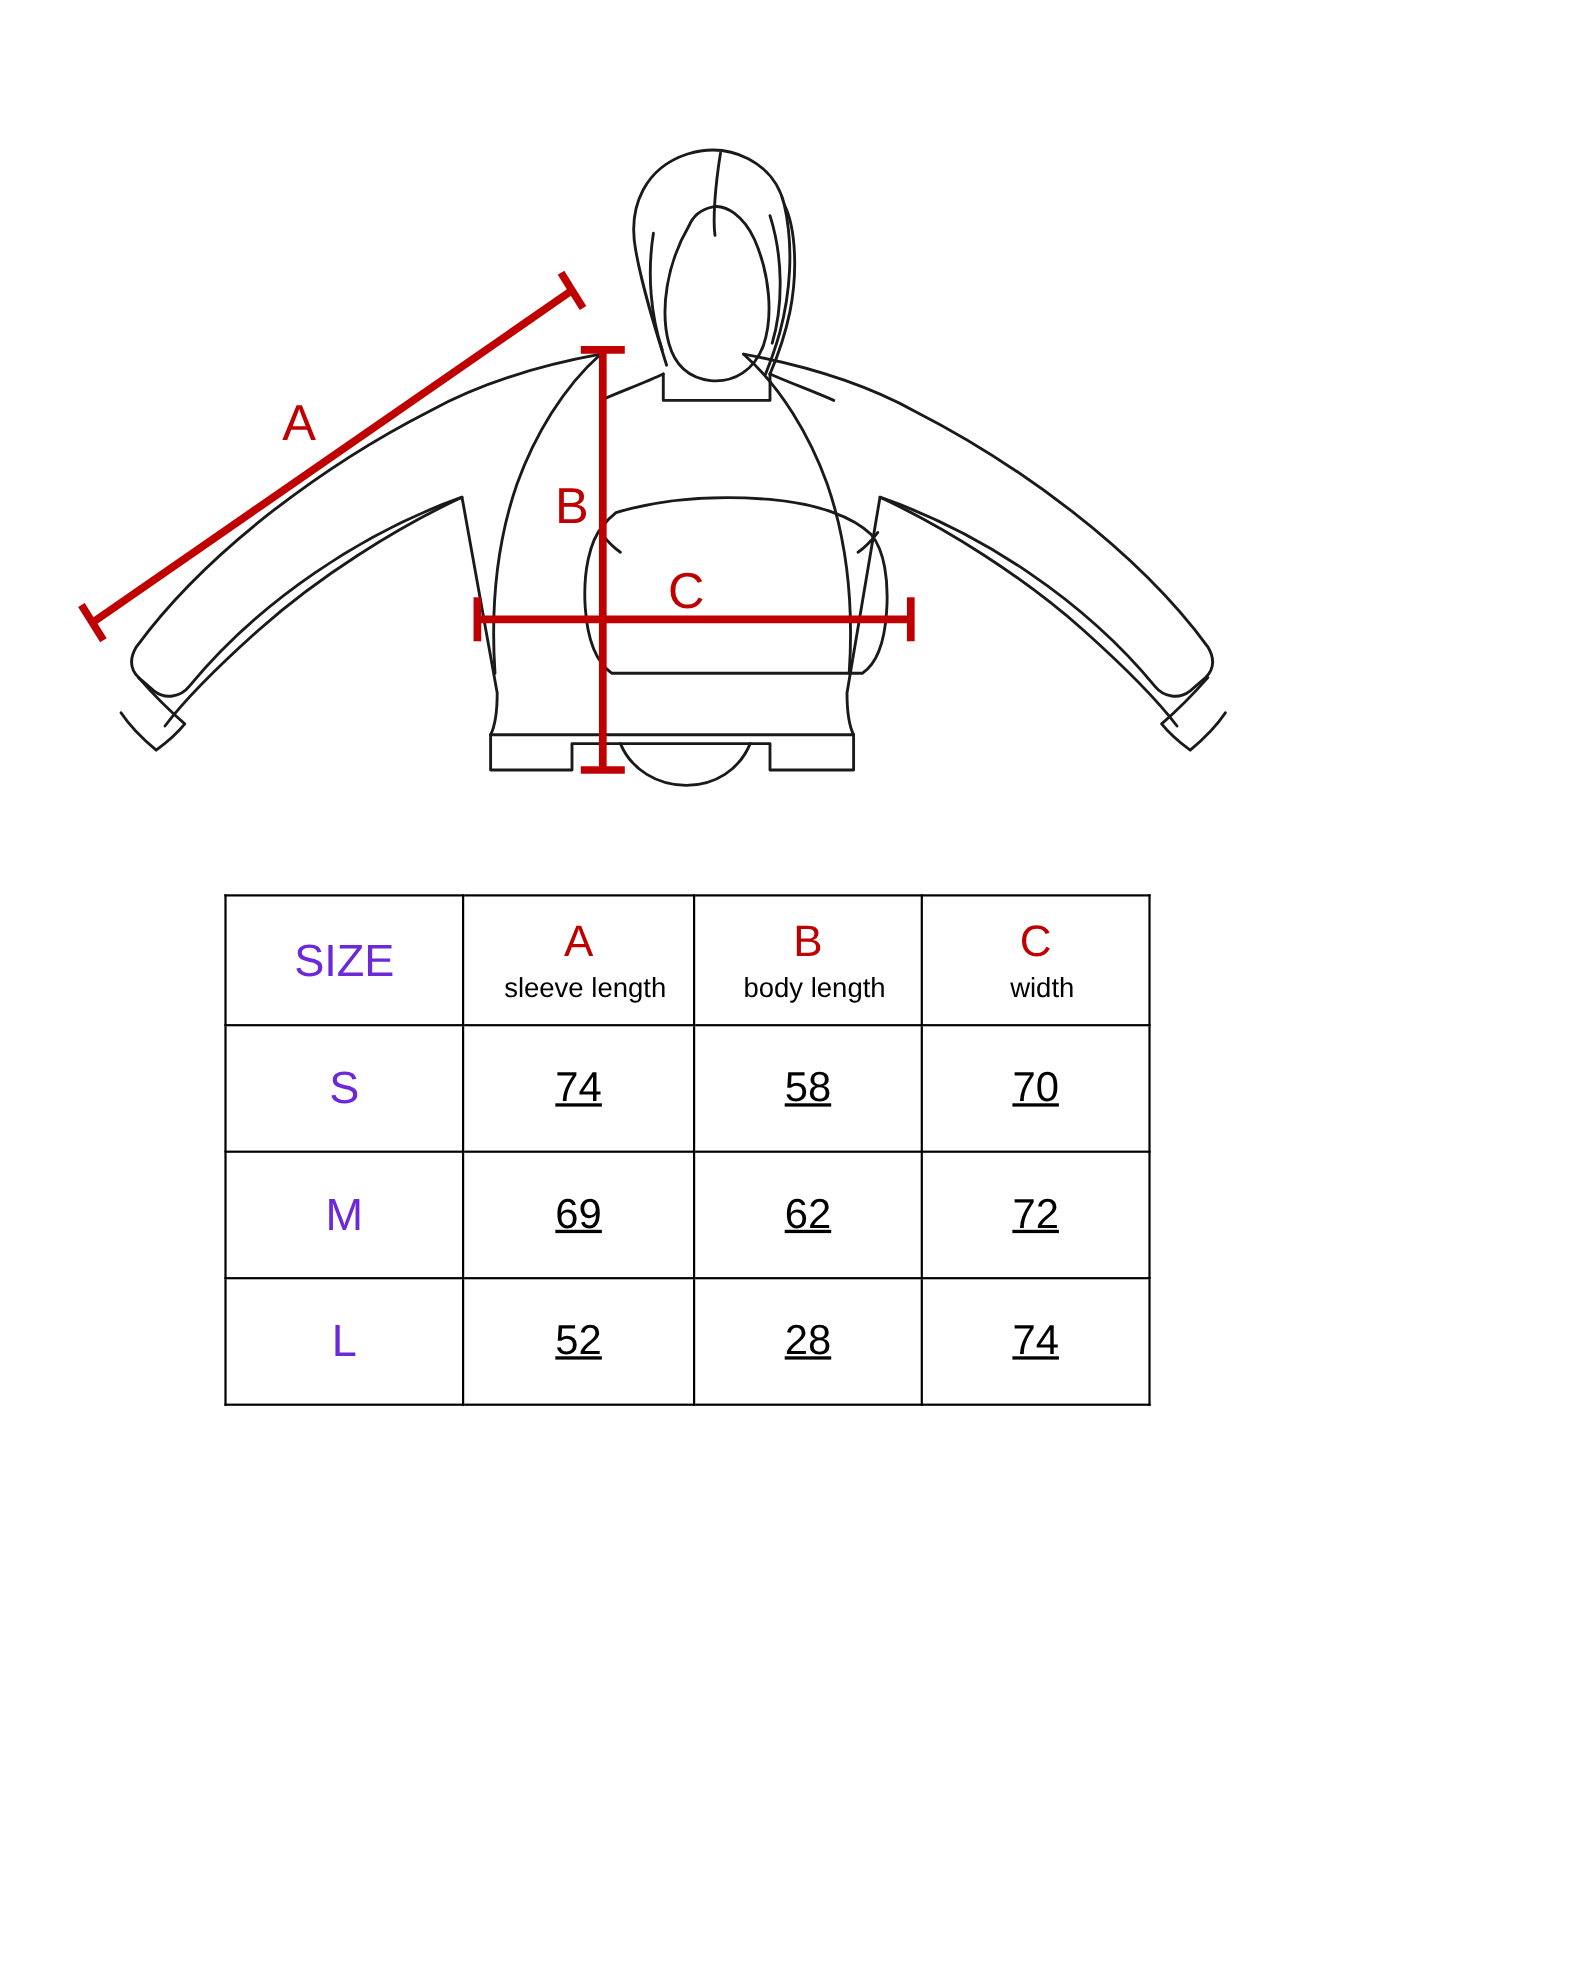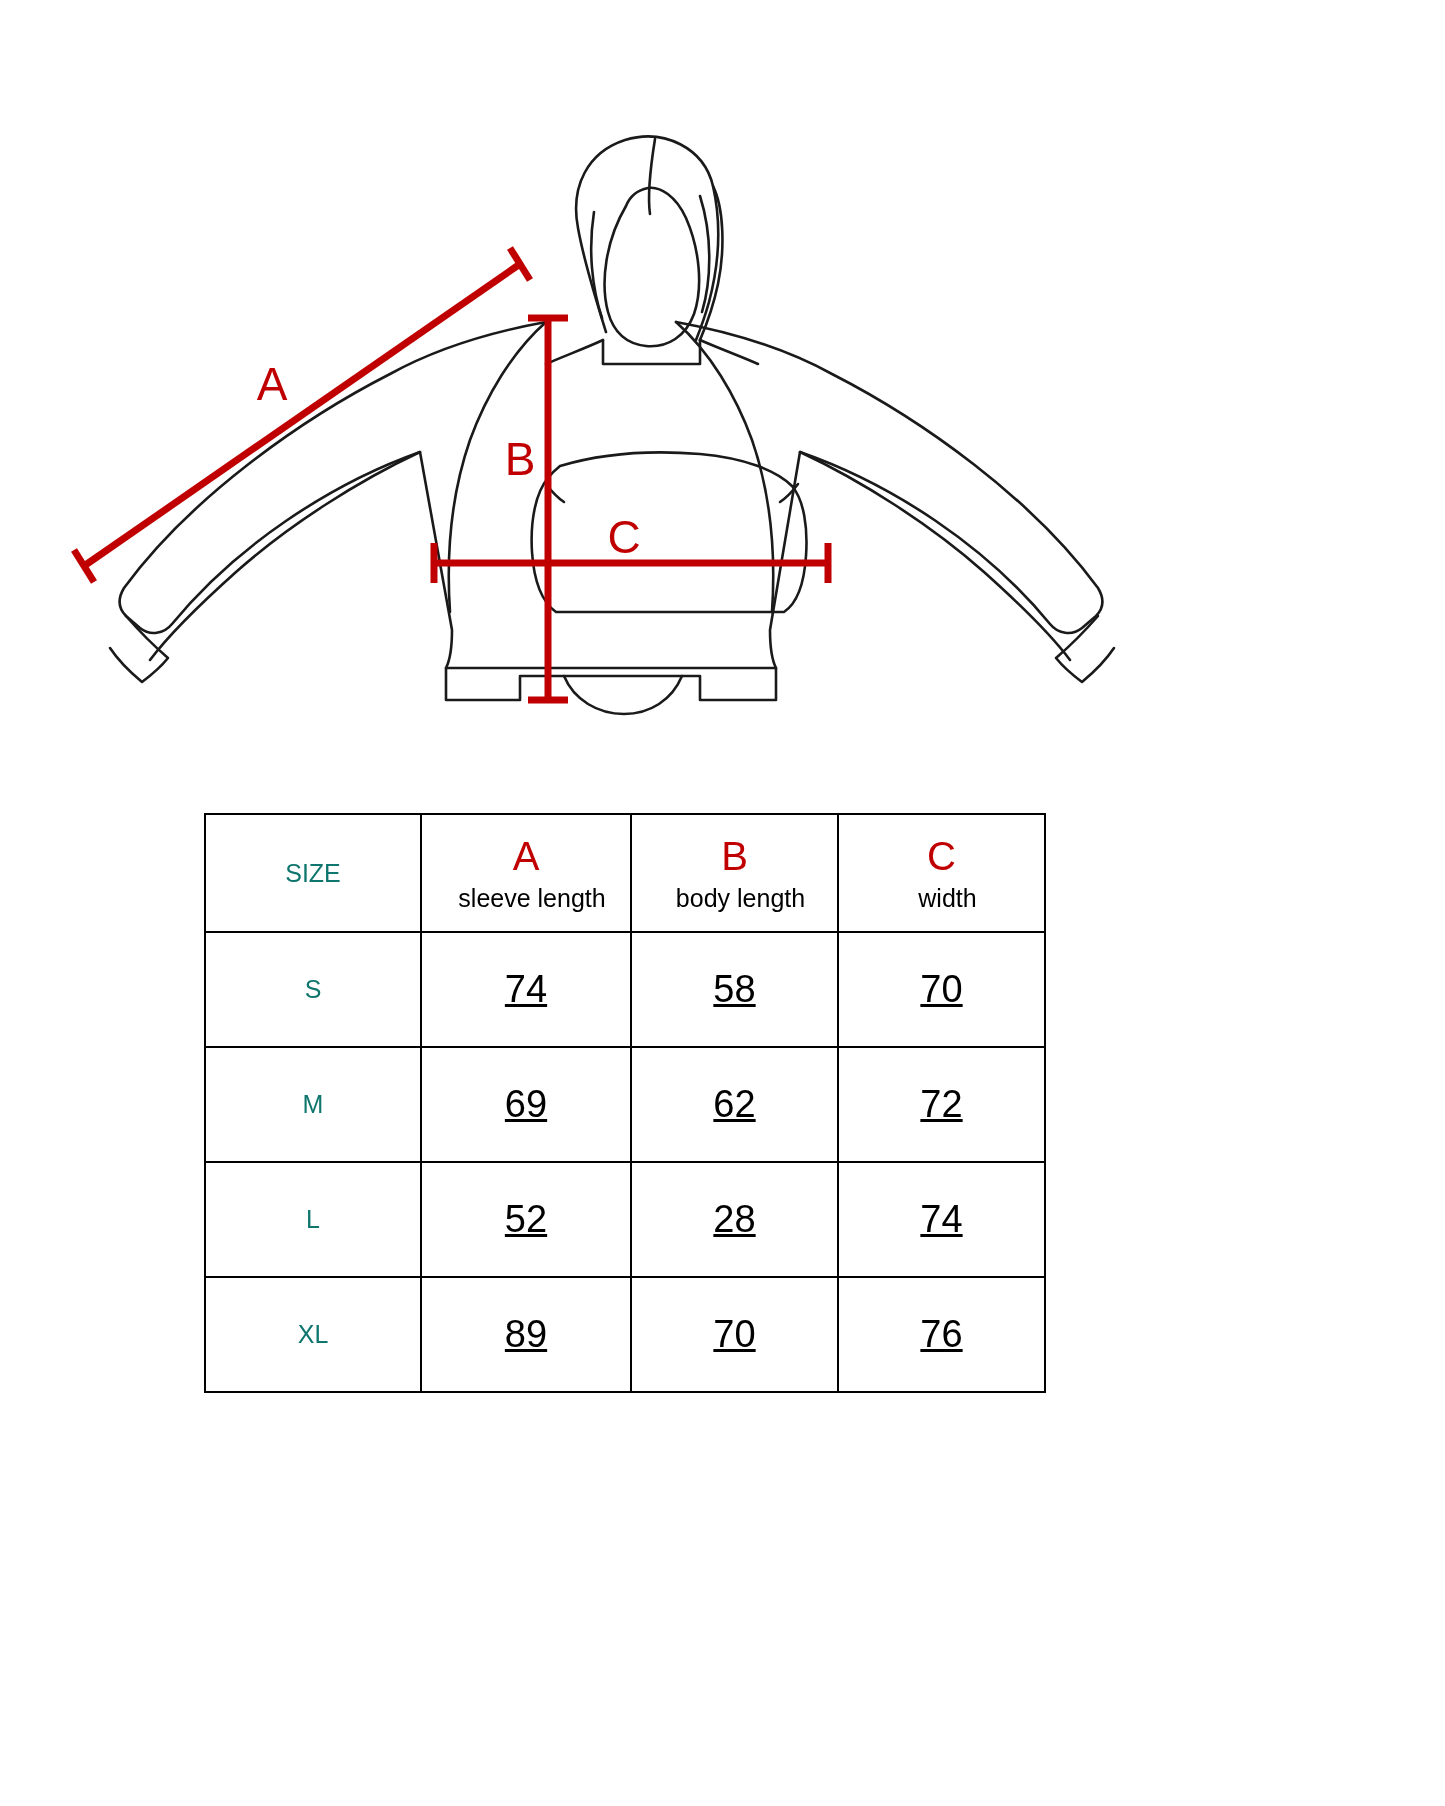--- a/index.html
+++ b/index.html
@@ -57,22 +57,22 @@
   col.c-size  { width: 216px; }
   col.c-a     { width: 210px; }
   col.c-b     { width: 207px; }
   col.c-c     { width: 207px; }
 
   tr.header-row td { height: 116px; }
   tr.data-row td   { height: 113px; }
 
   td.size-cell {
     background: #d3d3d3;
-    font-size: 25px;
-    color: #0f766e;
+    font-size: 41px;
+    color: #6d28d9;
     margin-top: 26px;
   }
   td.head-measure {
     line-height: 1.0;
   }
   .head-letter {
     display: block;
     color: #c00000;
     font-size: 40px;
     margin-bottom: 10px;
@@ -254,23 +254,17 @@
           <td class="value-cell">72</td>
         </tr>
 
         <tr class="data-row">
           <td class="size-cell">L</td>
           <td class="value-cell">52</td>
           <td class="value-cell">28</td>
           <td class="value-cell">74</td>
         </tr>
 
-        <tr class="data-row">
-          <td class="size-cell">XL</td>
-          <td class="value-cell">89</td>
-          <td class="value-cell">70</td>
-          <td class="value-cell">76</td>
-        </tr>
       </tbody>
     </table>
   </div>
 
 </div>
 
 </body></html>

